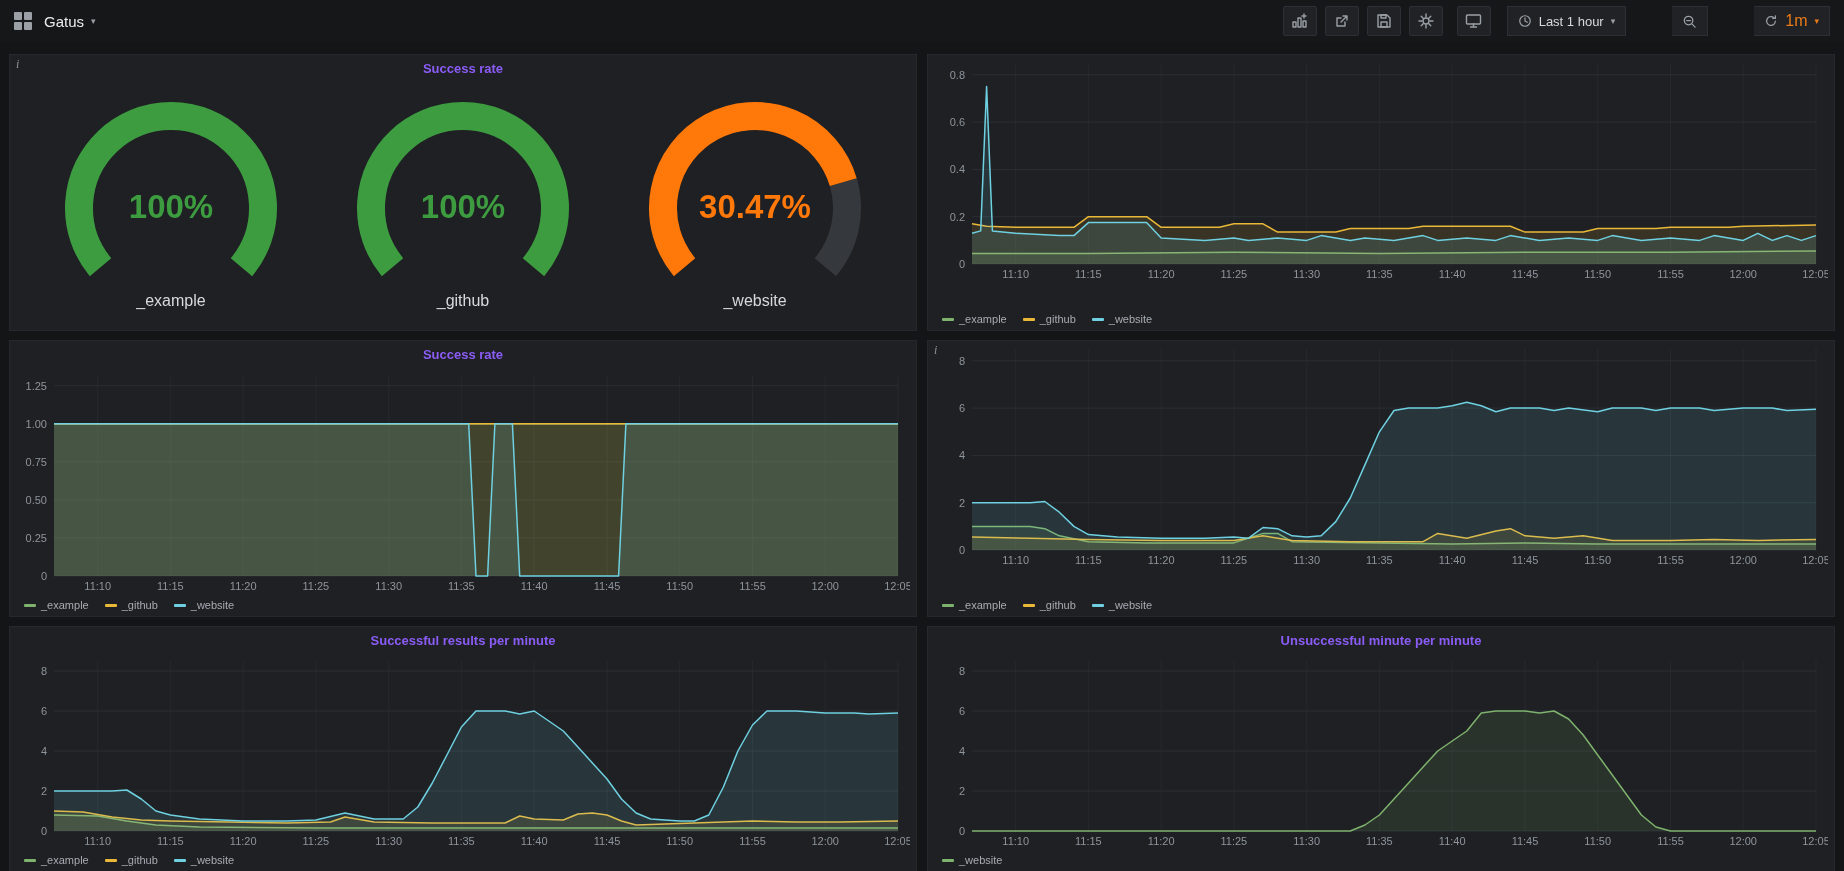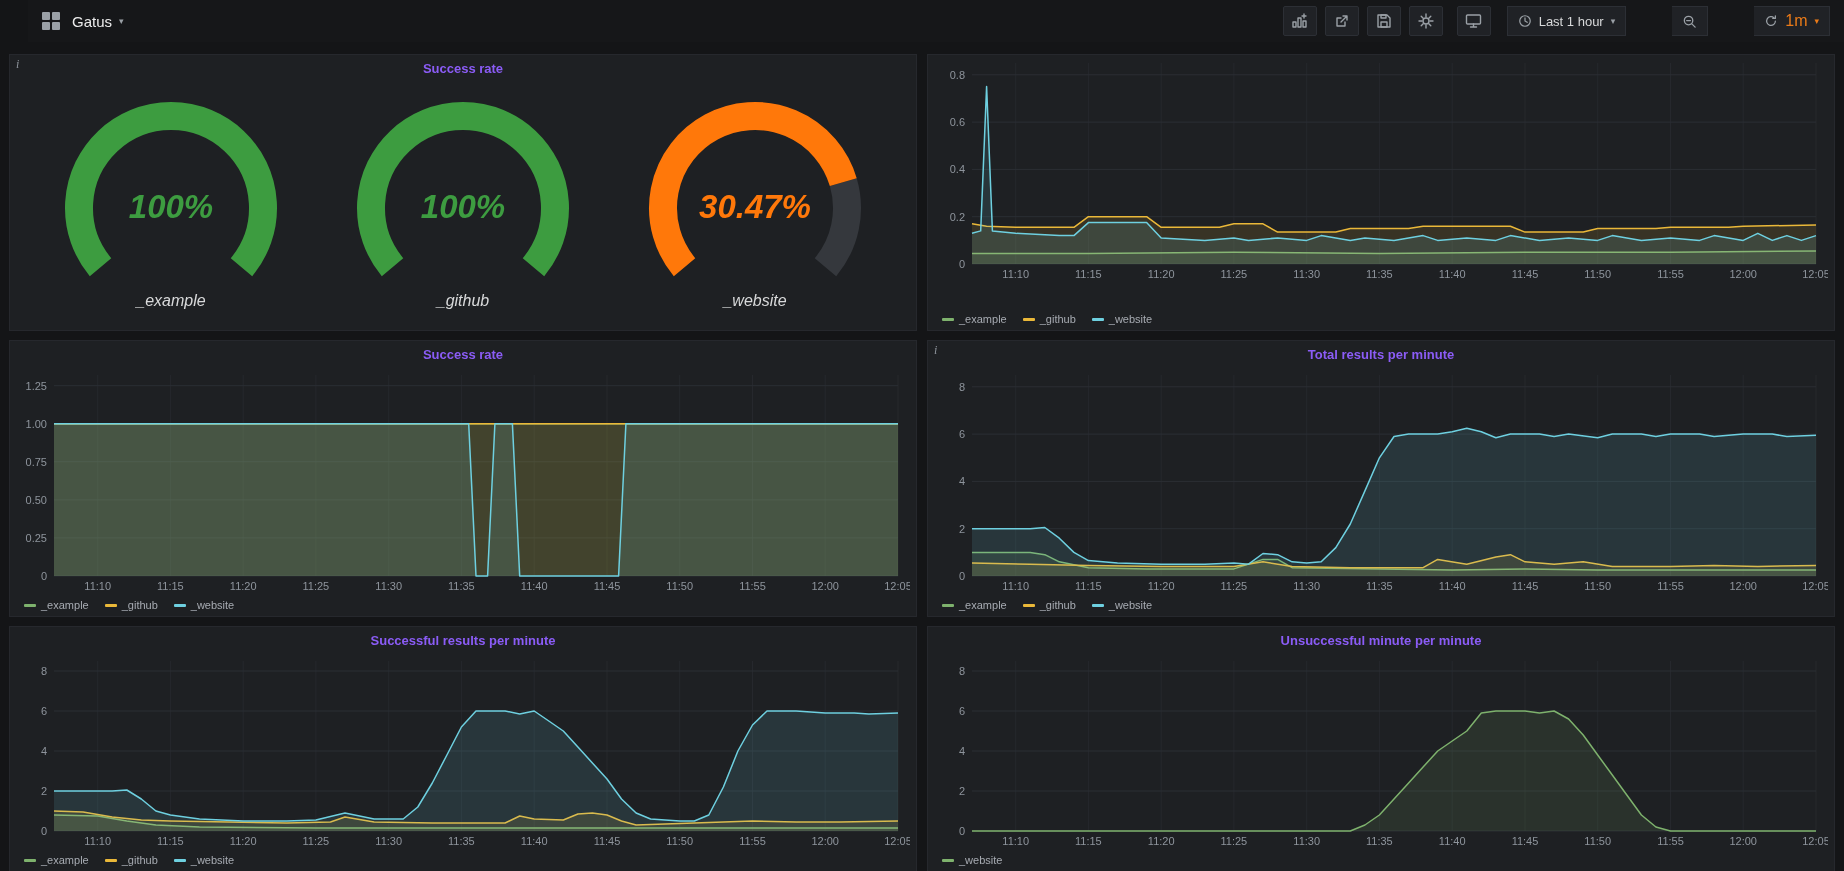--- a/index.html
+++ b/index.html
@@ -1,19 +1,19 @@
 <!DOCTYPE html>
 <html><head>
 <meta charset="utf-8">
 <style>
   html,body{margin:0;padding:0;}
   body{width:1844px;height:871px;overflow:hidden;background:#141517;font-family:"Liberation Sans",sans-serif;color:#d8d9da;}
 
   
-  .navbar{height:42px;background:#161719;display:flex;align-items:center;justify-content:space-between;padding:0 14px;margin-left:28px;}
+  .navbar{height:42px;background:#161719;display:flex;align-items:center;justify-content:space-between;padding:0 14px;}
   .nav-left{display:flex;align-items:center;gap:12px;}
   .logo-grid{width:18px;height:18px;display:grid;grid-template-columns:1fr 1fr;grid-template-rows:1fr 1fr;gap:2px;cursor:pointer;}
   .logo-grid i{background:#9aa0a6;border-radius:1px;display:block;}
   .dash-title{display:flex;align-items:center;gap:7px;cursor:pointer;}
   .dash-title .t{font-size:15px;color:#ececec;}
   .caret{font-size:9px;color:#9aa0a6;line-height:1;}
   .nav-right{display:flex;align-items:center;gap:8px;}
   .icon-btn{width:32px;height:28px;display:flex;align-items:center;justify-content:center;cursor:pointer;border-radius:2px;background:#202226;border:1px solid #2c2f35;}
   .icon-btn svg, .nav-btn svg{stroke:#9aa0a6;fill:none;stroke-width:1.4;stroke-linecap:round;stroke-linejoin:round;}
   .btn-group{display:flex;margin-left:8px;gap:46px;}
@@ -29,21 +29,21 @@
   .panel-body{flex:1;position:relative;min-height:0;}
   .chart{position:absolute;left:4px;right:6px;top:0;bottom:0;cursor:crosshair;}
   .chart svg{display:block;}
   .chart text{font-family:"Liberation Sans",sans-serif;font-size:11px;fill:#8e949c;}
   .legend{height:22px;flex:0 0 22px;display:flex;gap:16px;align-items:center;padding:0 14px;font-size:11px;color:#a7abb2;}
   .legend-item{display:flex;align-items:center;gap:5px;cursor:pointer;}
   .legend-swatch{width:12px;height:3px;border-radius:1px;display:inline-block;}
   .info-corner{position:absolute;top:2px;left:6px;font-size:12px;font-style:italic;font-family:"Liberation Serif",serif;color:#8e949c;cursor:pointer;z-index:2;}
 
   
-  .gauges{flex:1;display:flex;align-items:center;justify-content:center;gap:42px;padding-bottom:6px;font-style:italic;}
+  .gauges{flex:1;display:flex;align-items:center;justify-content:center;gap:42px;padding-bottom:6px;}
   .gauge{display:flex;flex-direction:column;align-items:center;}
   .gauge-wrap{position:relative;width:250px;height:192px;}
   .gauge-svg{position:absolute;inset:0;}
   .gauge-value{position:absolute;left:0;right:0;top:92px;text-align:center;font-size:33px;font-weight:bold;}
   .gauge-label{font-size:16px;color:#d8d9da;margin-top:4px;}
 </style>
 </head>
 <body>
 
 <header class="navbar">
@@ -280,21 +280,20 @@
         </span>
         <span class="legend-item">
           <i class="legend-swatch" style="background:#6ED0E0"></i>
           <span>_website</span>
         </span>
       </div>
   </section>
 
   <section class="panel">
     <span class="info-corner">i</span>
-    <div class="panel-title">Total results per minute</div>
     <div class="panel-body">
       <div class="chart">
           <svg width="896" height="227" xmlns="http://www.w3.org/2000/svg">
             <line x1="83.7" y1="8" x2="83.7" y2="209" stroke="#26282d" stroke-width="1"></line>
             <text x="83.7" y="223" text-anchor="middle">11:10</text>
             <line x1="156.4" y1="8" x2="156.4" y2="209" stroke="#26282d" stroke-width="1"></line>
             <text x="156.4" y="223" text-anchor="middle">11:15</text>
             <line x1="229.2" y1="8" x2="229.2" y2="209" stroke="#26282d" stroke-width="1"></line>
             <text x="229.2" y="223" text-anchor="middle">11:20</text>
             <line x1="301.9" y1="8" x2="301.9" y2="209" stroke="#26282d" stroke-width="1"></line>

